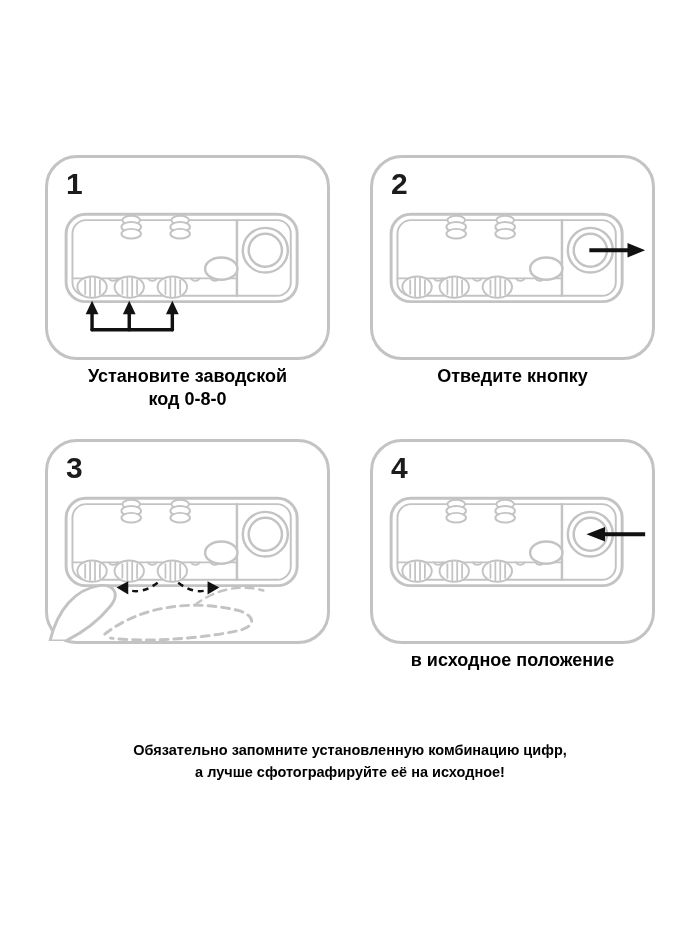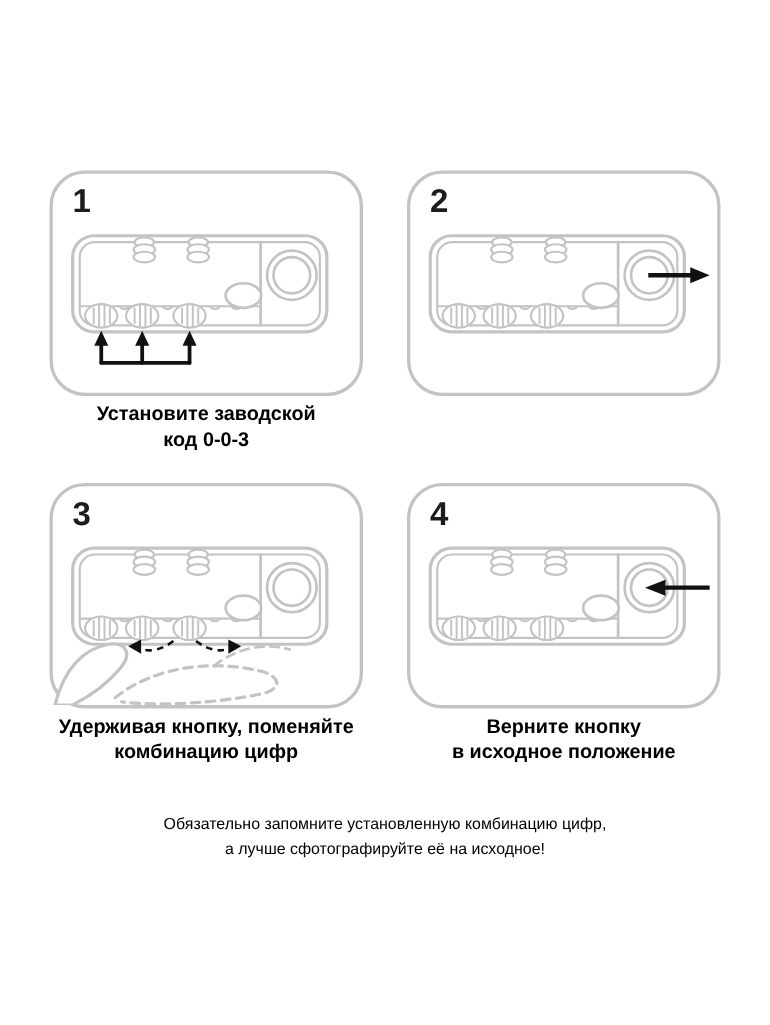--- a/index.html
+++ b/index.html
@@ -58,21 +58,21 @@
     color: #000000;
     line-height: 1.28;
   }
   .footer {
     position: absolute;
     top: 740px;
     left: 0;
     width: 700px;
     text-align: center;
     font-size: 14.5px;
-    font-weight: 400;
+    font-weight: 700;
     color: #000000;
     line-height: 1.5;
   }
   .defs-holder {
     position: absolute;
     width: 0; height: 0;
     overflow: hidden;
   }
 </style>
 </head>
@@ -144,36 +144,37 @@
             <g fill="#111111">
               <polygon points="38.5,161 51.5,161 45,147"></polygon>
               <polygon points="76.5,161 89.5,161 83,147"></polygon>
               <polygon points="120.5,161 133.5,161 127,147"></polygon>
             </g>
           </g>
         </svg>
       </div>
       <div class="caption">
         <div>Установите заводской</div>
-        <div>код 0-0-3</div>
+        <div>код 0-8-0</div>
       </div>
     </div>
 
     <div class="step">
       <div class="card">
         <span class="step-number">2</span>
         <svg class="illu" viewBox="0 0 285 205" preserveAspectRatio="none">
           <use href="#lock-sym" x="17" y="53"></use>
           <g>
             <line x1="221" y1="95" x2="262" y2="95" stroke="#111111" stroke-width="4"></line>
             <polygon points="260,87.5 260,102.5 278,95" fill="#111111"></polygon>
           </g>
         </svg>
       </div>
       <div class="caption">
+        <div>Отведите кнопку</div>
       </div>
     </div>
 
     <div class="step">
       <div class="card">
         <span class="step-number">3</span>
         <svg class="illu" viewBox="0 0 285 205" preserveAspectRatio="none">
           <use href="#lock-sym" x="17" y="53"></use>
           <g stroke="#c3c3c3" stroke-linecap="round">
             <path d="M2,205 C 10,172 28,152 52,148 C 68,146 74,157 63,170 C 50,186 32,198 18,205 Z" stroke-width="3" fill="#ffffff"></path>
@@ -185,39 +186,34 @@
               <path d="M112,145 C 100,154 89,156 78,151"></path>
               <path d="M133,145 C 145,154 156,156 167,151"></path>
             </g>
             <g fill="#111111">
               <polygon points="82,143.5 70,150 82,157"></polygon>
               <polygon points="163,143.5 175,150 163,157"></polygon>
             </g>
           </g>
         </svg>
       </div>
-      <div class="caption">
-        <div>Удерживая кнопку, поменяйте</div>
-        <div>комбинацию цифр</div>
-      </div>
     </div>
 
     <div class="step">
       <div class="card">
         <span class="step-number">4</span>
         <svg class="illu" viewBox="0 0 285 205" preserveAspectRatio="none">
           <use href="#lock-sym" x="17" y="53"></use>
           <g>
             <line x1="236" y1="95" x2="278" y2="95" stroke="#111111" stroke-width="4"></line>
             <polygon points="237,87.5 237,102.5 218,95" fill="#111111"></polygon>
           </g>
         </svg>
       </div>
       <div class="caption">
-        <div>Верните кнопку</div>
         <div>в исходное положение</div>
       </div>
     </div>
 
   </div>
 
   <div class="footer">
     <div>Обязательно запомните установленную комбинацию цифр,</div>
     <div>а лучше сфотографируйте её на исходное!</div>
   </div>

